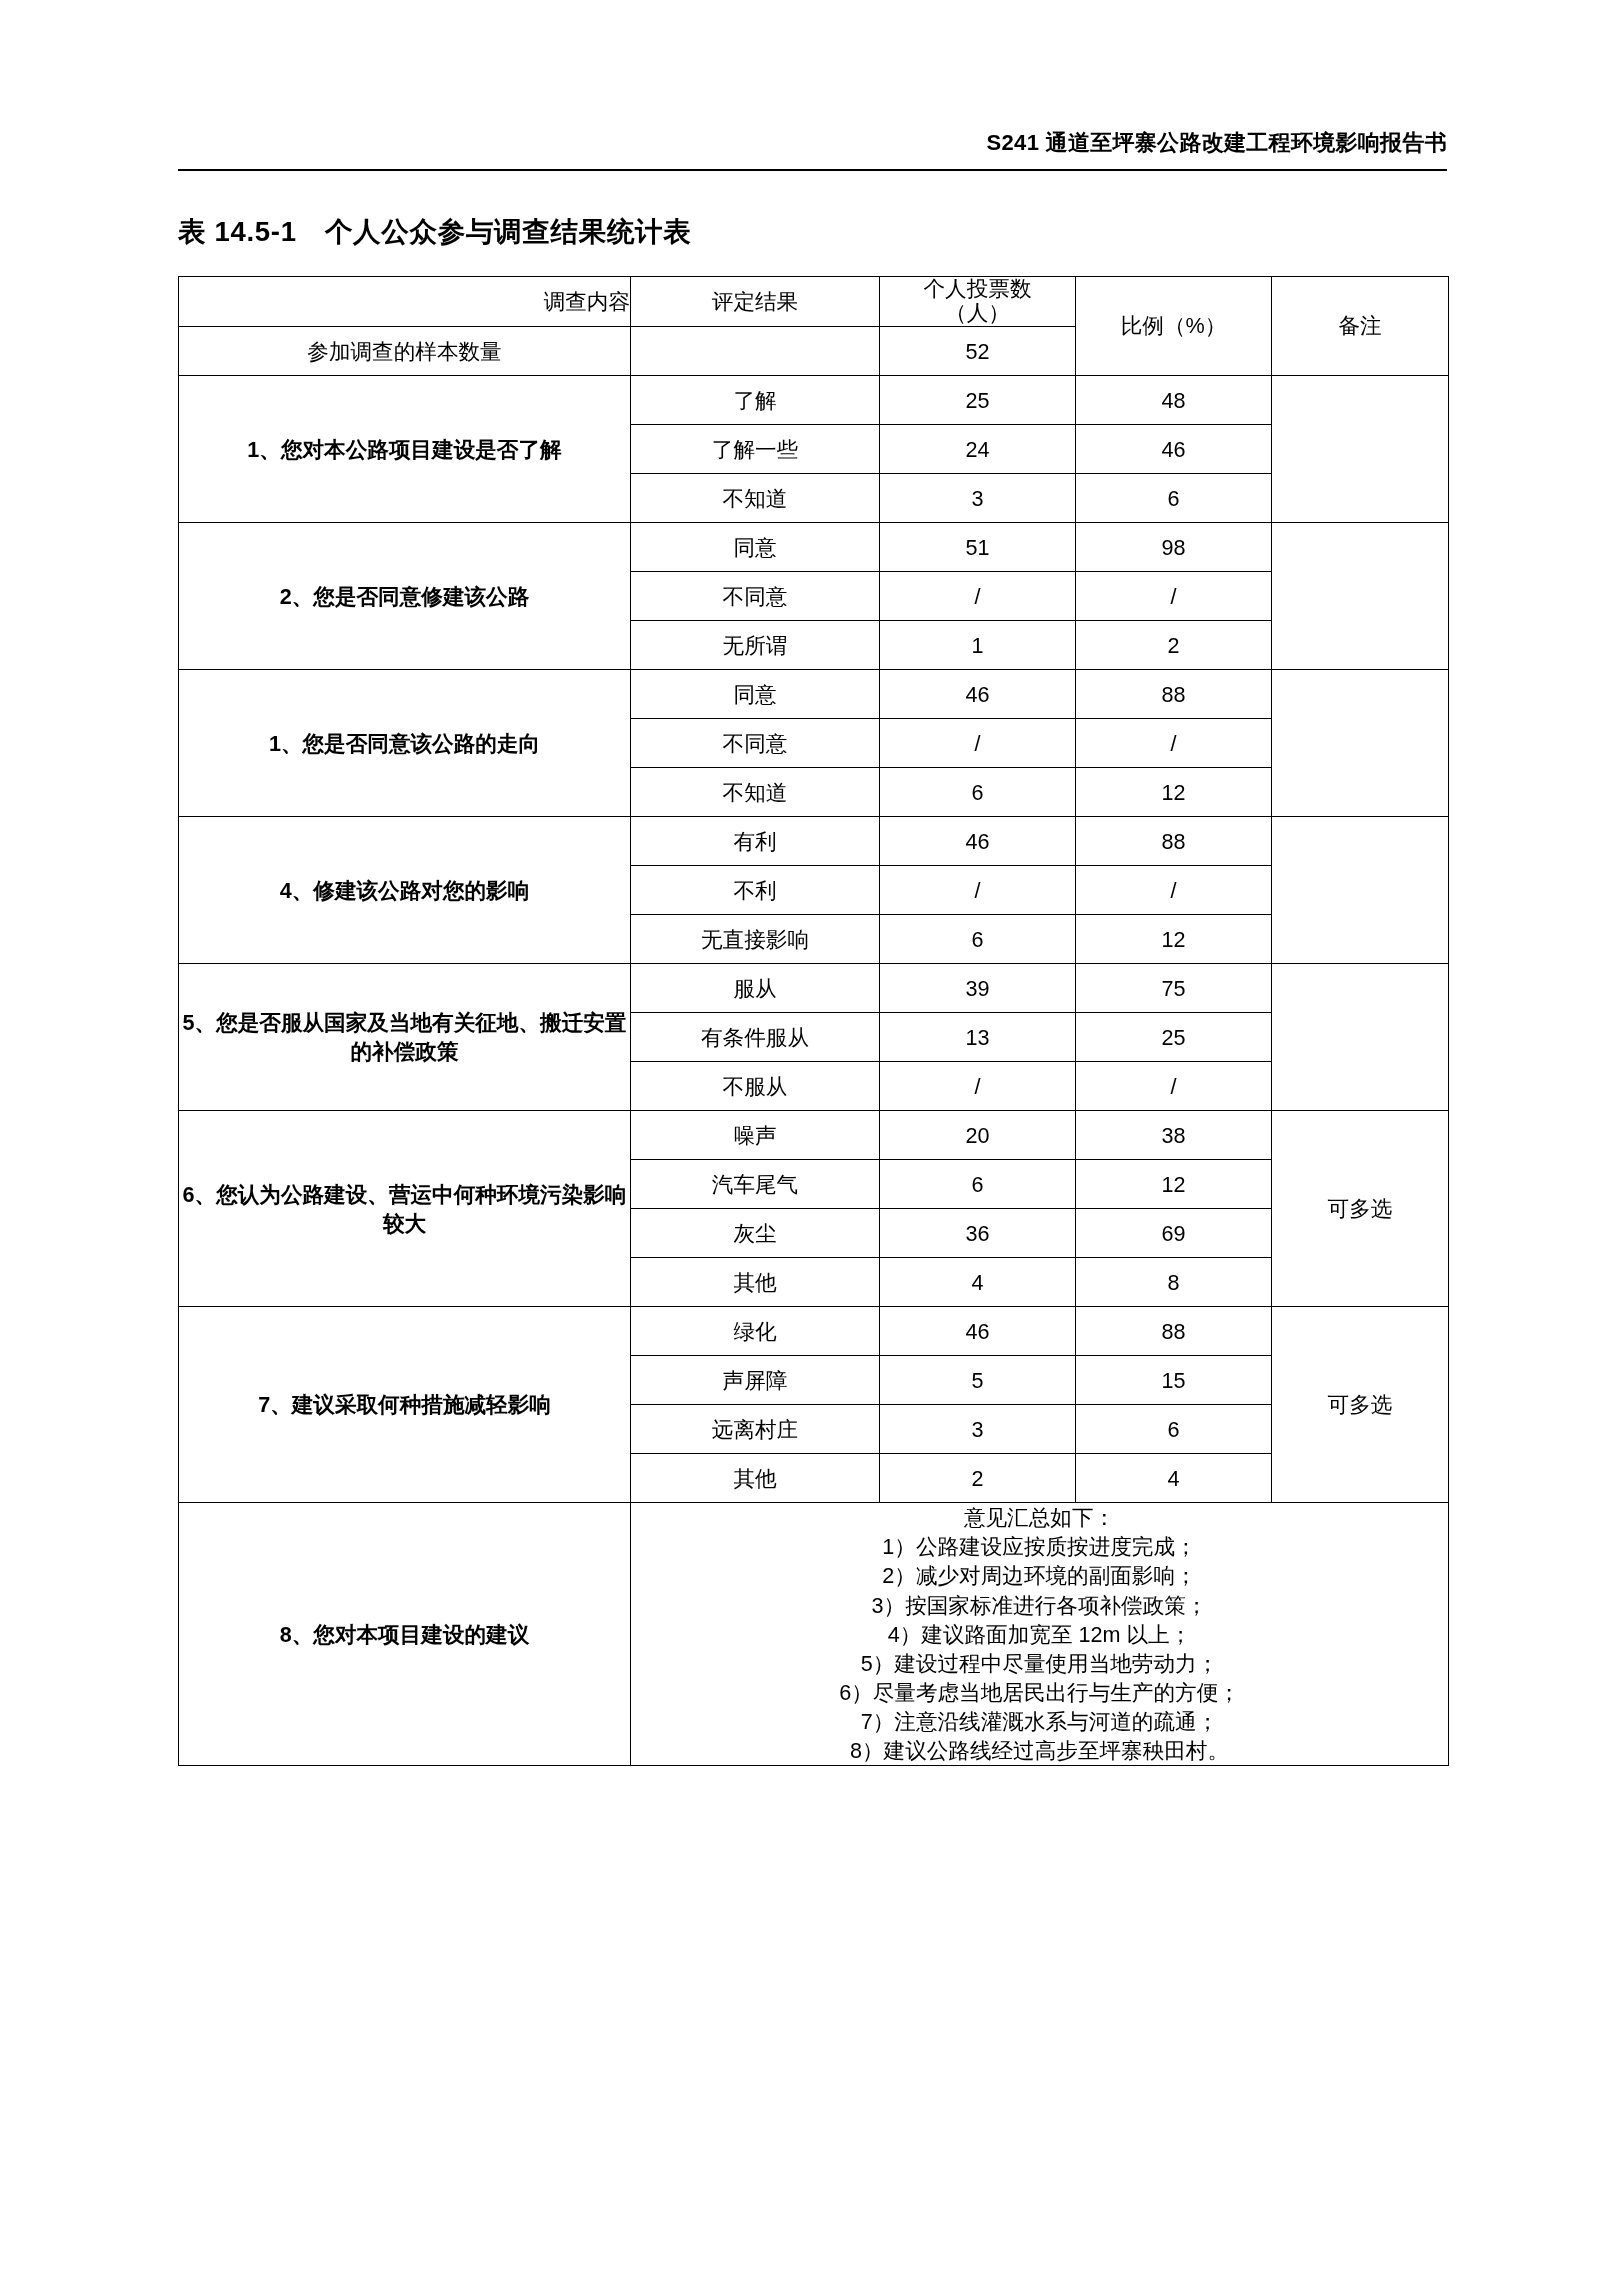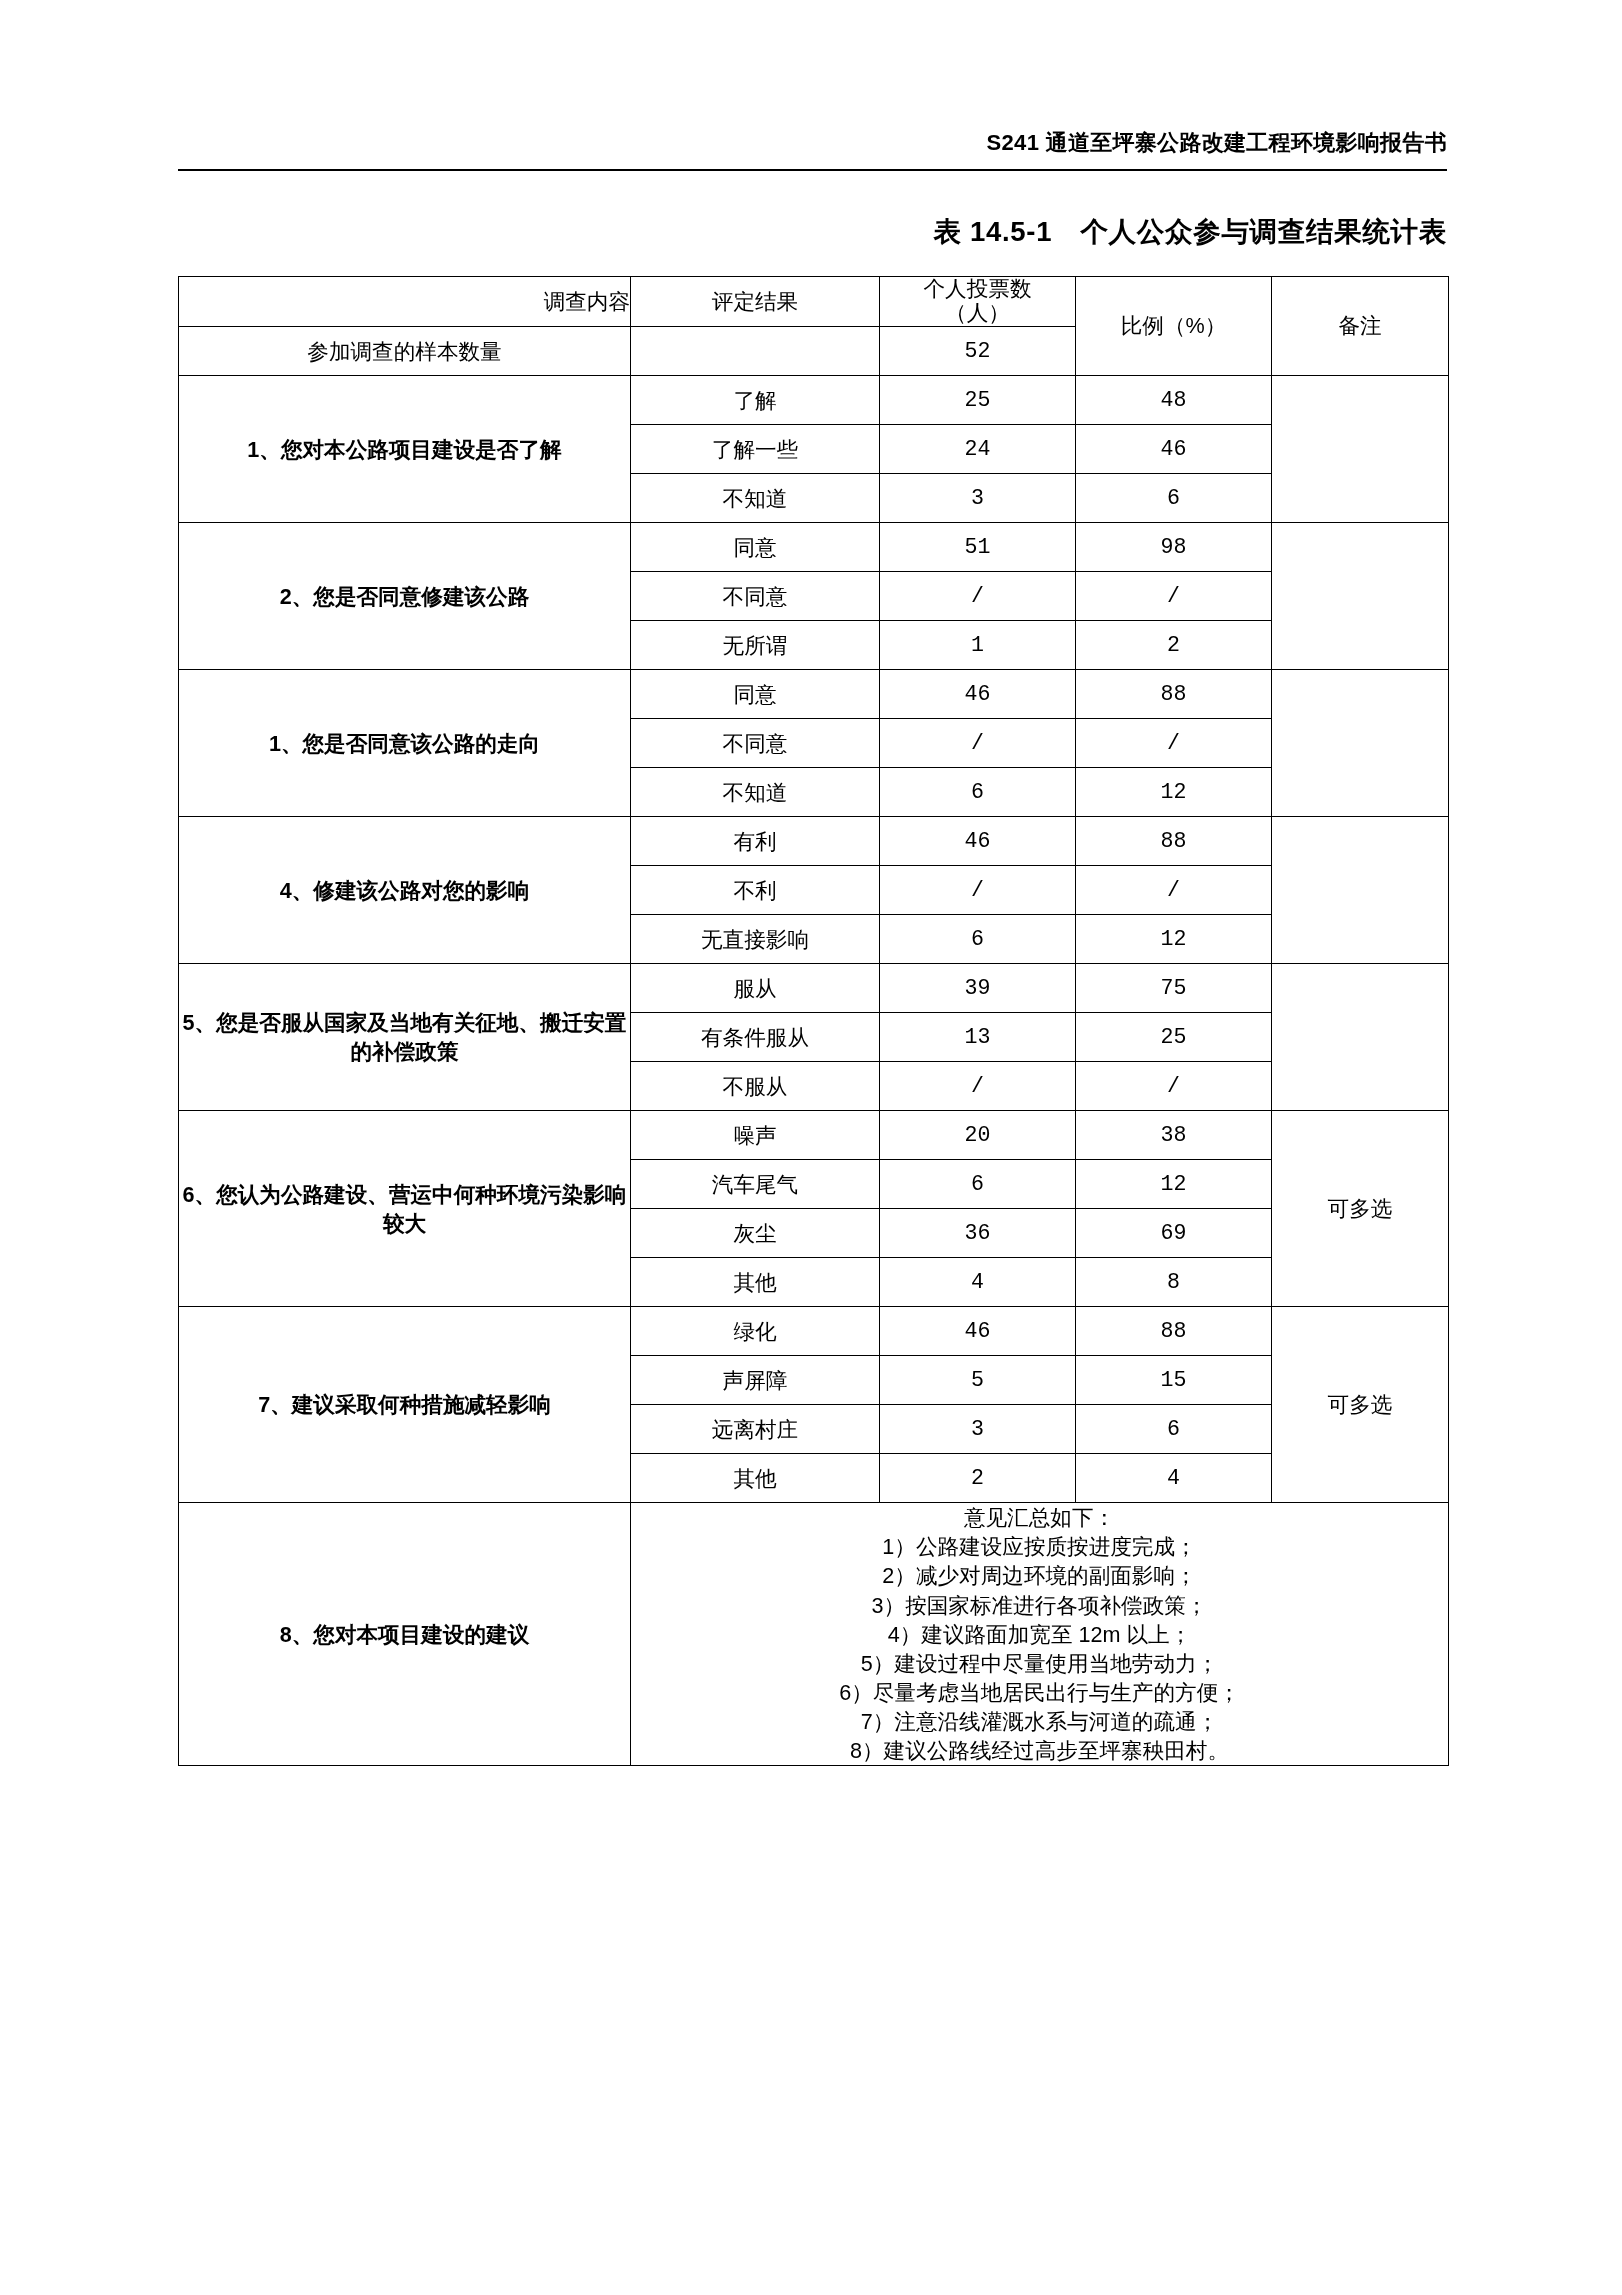--- a/index.html
+++ b/index.html
@@ -37,21 +37,21 @@
     letter-spacing: 0.3px;
     color: #000;
   }
   .header-rule {
     margin-top: 10.5px;
     border-bottom: 2px solid #000;
     width: 100%;
   }
   
   .table-title {
-    text-align: right;
+    text-align: left;
     font-size: 27.5px;
     font-weight: bold;
     font-family: "Liberation Sans", "DejaVu Sans", sans-serif;
     margin-top: 43px;
     margin-bottom: 26px;
     letter-spacing: 0.7px;
   }
   
   table.survey {
     border-collapse: collapse;
@@ -83,21 +83,21 @@
     padding-left: 19.6px;
   }
   .hdr-stack {
     display: flex;
     flex-direction: column;
     align-items: center;
     justify-content: center;
     line-height: 1.15;
   }
   .num {
-    font-family: Liberation Mono, monospace;
+    font-family: Liberation Sans, sans-serif;
   }
   td.samplecell {
     text-align: left;
     padding-left: 19.6px;
     height: 48px;
   }
   
   td.suggestions {
     text-align: left;
     vertical-align: top;

